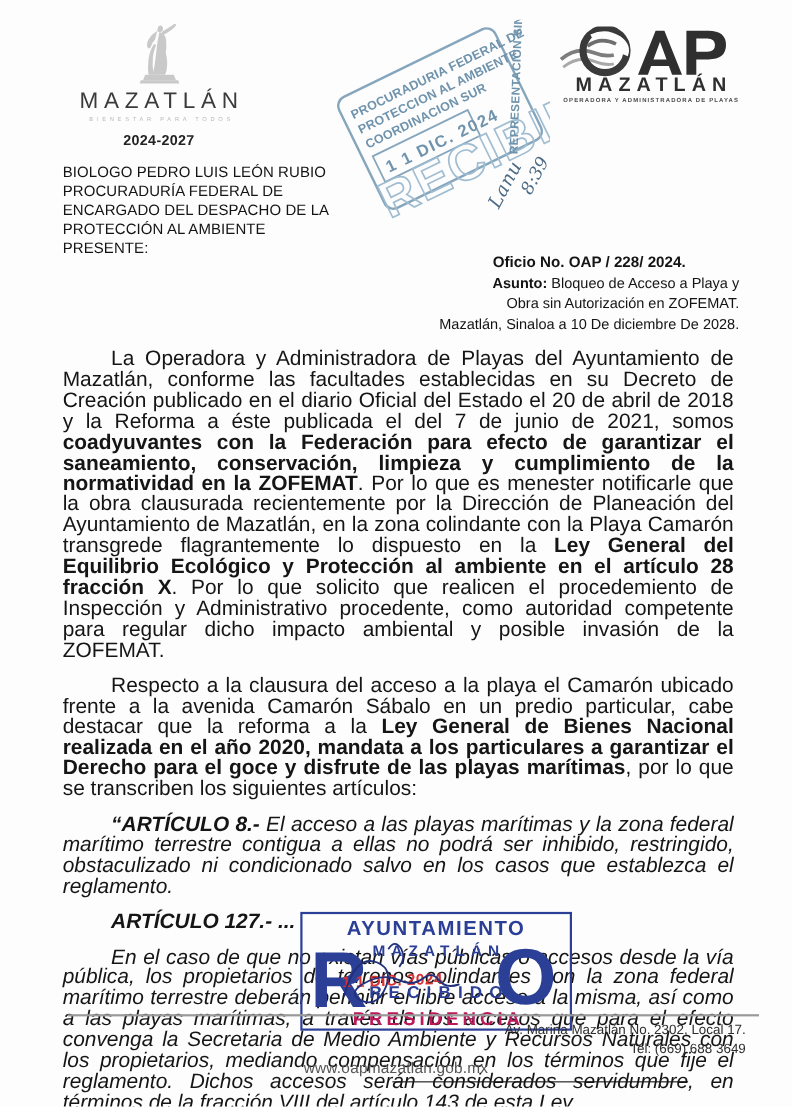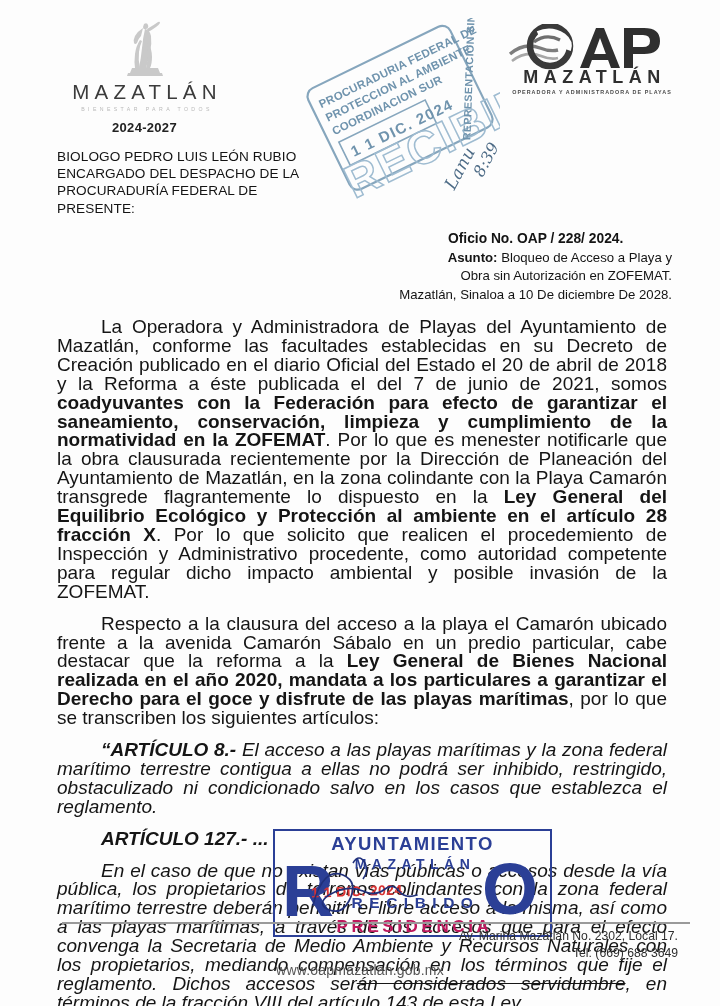--- a/index.html
+++ b/index.html
@@ -160,21 +160,21 @@
   .quote p { text-indent: 44px; }
   .art-head { font-weight: bold; }
   .art127 { margin-bottom: 0 !important; }
   .strike { text-decoration: line-through; }
 
   
   .stamp-bottom {
     position: absolute;
     left: 273px;
     top: 829px;
-    width: 279px;
+    width: 247px;
     height: 108px;
     border: 2.2px solid #2b3f96;
     box-sizing: border-box;
     text-align: center;
     pointer-events: none;
   }
   .sb-l1 {
     font-size: 18.5px;
     font-weight: bold;
     color: #2b3f96;
@@ -310,22 +310,23 @@
         <text x="20" y="152" font-family="Liberation Sans, sans-serif" font-size="46" font-weight="bold" fill="none" stroke="#9fbcd1" stroke-width="1.5" letter-spacing="2">RECIBIDO</text>
         <text x="150" y="150" font-family="Liberation Sans, sans-serif" font-size="10.6" font-weight="bold" fill="#6f93ad" transform="rotate(-62 150 150)" letter-spacing="0.4">REPRESENTACION SINALOA</text>
       </g>
     </svg>
   </div>
   <div class="stamp-handwrite">Lanu</div>
   <div class="stamp-handwrite2">8:39</div>
 
   <div class="addressee">
     <div>BIOLOGO PEDRO LUIS LEÓN RUBIO</div>
+    <div>PROCURADURÍA FEDERAL DE</div>
     <div>ENCARGADO DEL  DESPACHO DE LA</div>
-    <div>PROCURADURÍA FEDERAL DE</div>
+    <div>PROTECCIÓN AL AMBIENTE</div>
     <div>PRESENTE:</div>
   </div>
 
   <div class="oficio">
     <div class="l1">Oficio No. OAP / 228/ 2024.</div>
     <div>
       <b>Asunto:</b><span> Bloqueo de Acceso a Playa y</span>
     </div>
     <div>Obra sin Autorización en ZOFEMAT.</div>
     <div>Mazatlán, Sinaloa a 10 De diciembre De  2028.</div>

